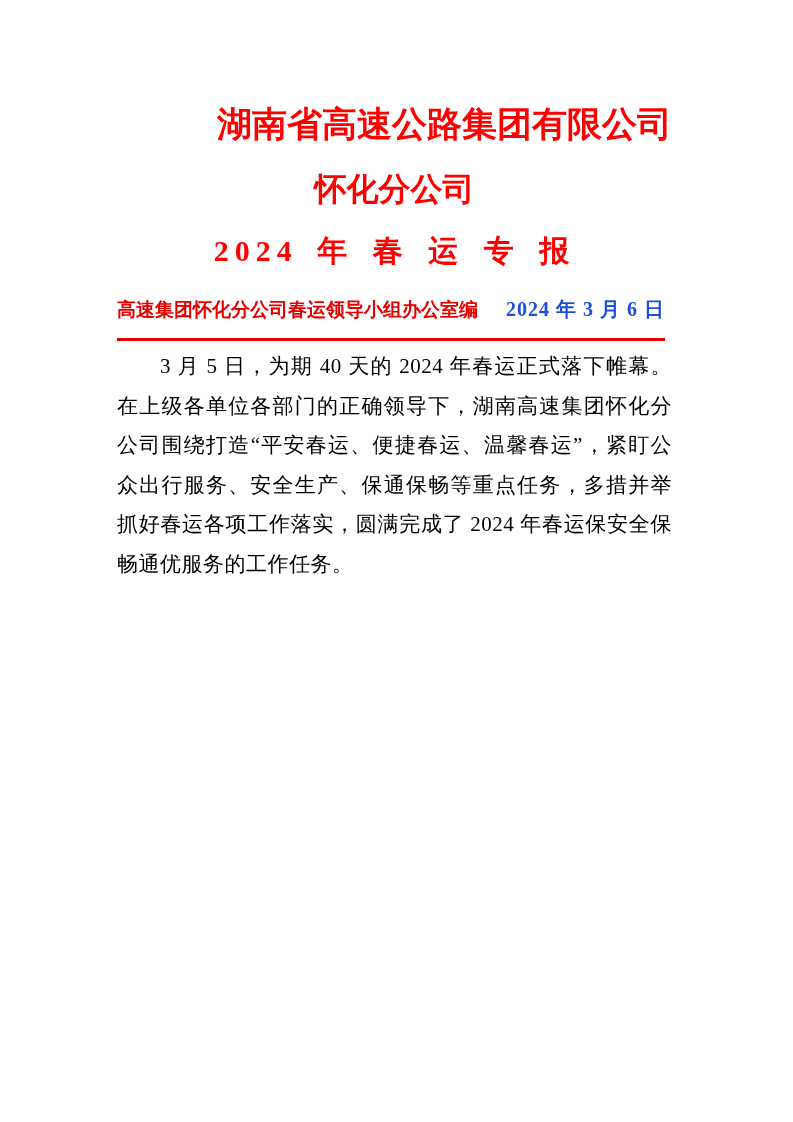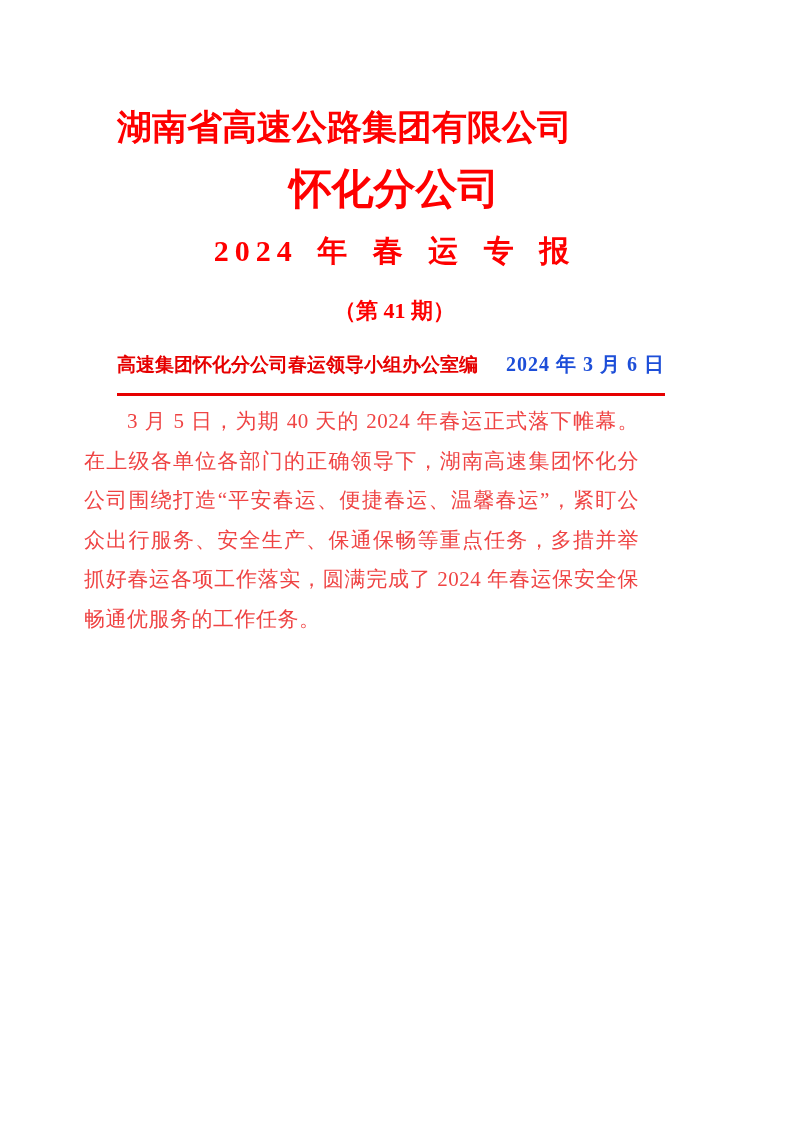--- a/index.html
+++ b/index.html
@@ -10,34 +10,34 @@
     background: #ffffff;
     overflow: hidden;
     font-family: "Liberation Serif", serif;
   }
   .content {
     margin-left: 117px;
     width: 555px;
   }
   .title-line1 {
     padding-top: 106px;
-    font-family: Liberation Sans, sans-serif;
+    font-family: Liberation Mono, monospace;
     font-weight: 900;
     font-size: 35px;
     line-height: 42px;
     color: #fe0000;
-    text-align: left;
+    text-align: right;
     letter-spacing: 0px;
     white-space: nowrap;
   }
   .title-line2 {
     margin-top: 20px;
     font-family: "Liberation Sans", sans-serif;
     font-weight: 900;
-    font-size: 42px;
+    font-size: 32px;
     line-height: 42px;
     color: #fe0000;
     text-align: center;
     white-space: nowrap;
   }
   .title-line3 {
     margin-top: 22px;
     font-family: "Liberation Serif", serif;
     font-weight: 700;
     font-size: 30px;
@@ -79,44 +79,43 @@
   .publish-date {
     font-family: "Liberation Serif", serif;
     font-weight: 700;
     font-size: 20px;
     color: #1d4ed8;
     white-space: nowrap;
     letter-spacing: 1px;
   }
   .body-text {
     margin-top: 6px;
-    margin-left: 84px;
+    margin-left: 117px;
     width: 555px;
-    color: #ef4444;
+    color: #000000;
   }
   .body-text p {
     margin: 0;
     font-family: "Liberation Serif", serif;
     font-size: 21px;
     line-height: 39.5px;
     letter-spacing: 0.5px;
     text-align: justify;
     text-justify: inter-character;
     text-indent: 43px;
   }
 </style>
 </head>
 <body>
 
 <div class="page">
   <div class="content">
     <div class="title-line1">湖南省高速公路集团有限公司</div>
     <div class="title-line2">怀化分公司</div>
     <div class="title-line3">2024 年 春 运 专 报</div>
-    <div class="issue-number">（第 41 期）</div>
   </div>
 
   <div class="editor-line">
     <span class="editor-label">高速集团怀化分公司春运领导小组办公室编</span>
     <span class="publish-date">2024 年 3 月 6 日</span>
   </div>
 
   <div class="body-text">
     <p>3 月 5 日，为期 40 天的 2024 年春运正式落下帷幕。在上级各单位各部门的正确领导下，湖南高速集团怀化分公司围绕打造“平安春运、便捷春运、温馨春运”，紧盯公众出行服务、安全生产、保通保畅等重点任务，多措并举抓好春运各项工作落实，圆满完成了 2024 年春运保安全保畅通优服务的工作任务。</p>
   </div>

